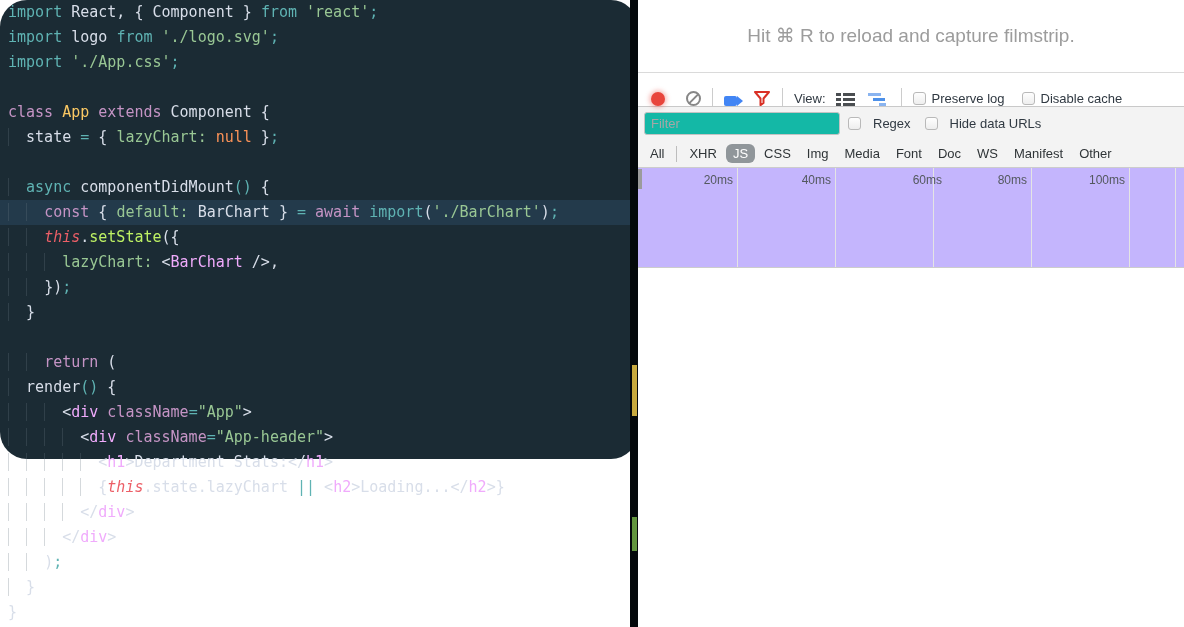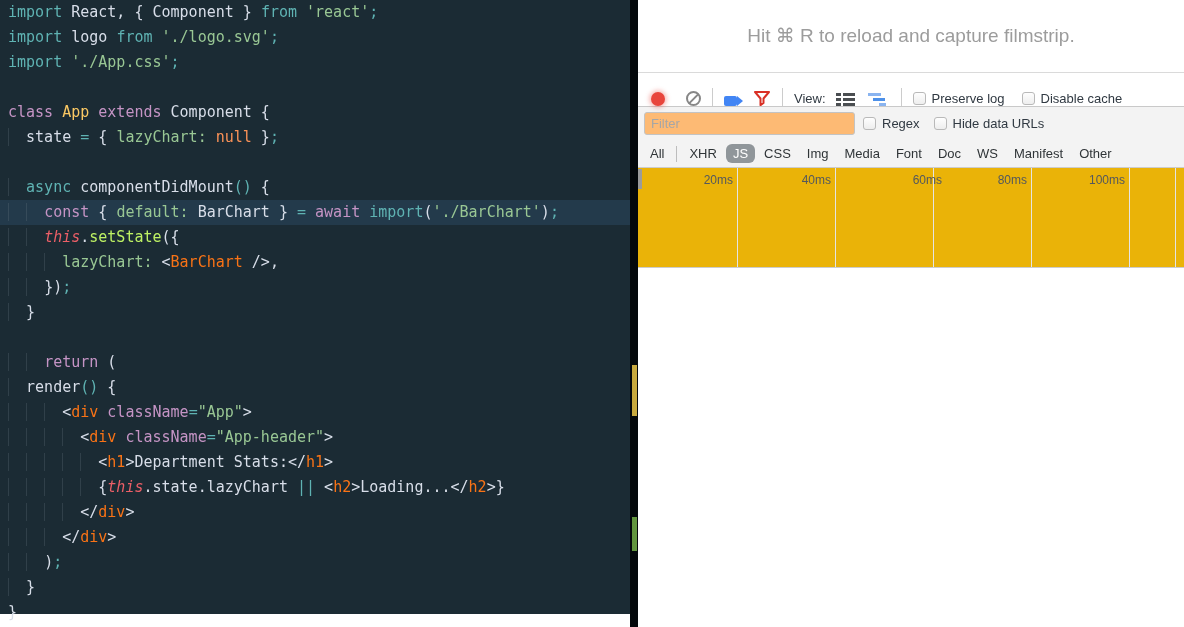--- a/index.html
+++ b/index.html
@@ -1,20 +1,20 @@
 <!DOCTYPE html>
 <html><head>
 <meta charset="utf-8">
 <style>
   * { margin:0; padding:0; box-sizing:border-box; }
   html,body { width:1184px; height:627px; overflow:hidden; background:#fff; }
   #app { display:flex; width:1184px; height:627px; font-family:"Liberation Sans","DejaVu Sans",sans-serif; }
 
   
-  .editor { position:relative; width:638px; height:614px; background:#1b2b34; flex:none; }
+  .editor { position:relative; width:638px; height:459px; background:#1b2b34; flex:none;border-radius:27px; }
   .code-area { position:absolute; left:0; top:0; width:630px; height:627px; padding:0 0 0 8px;
                font-family:"DejaVu Sans Mono",monospace; font-size:15px; overflow:hidden; }
   .code-line { height:25px; line-height:25px; white-space:pre; }
   .code-line.hl { background:#233a4b; margin-left:-8px; padding-left:8px; }
   .tok-redi { font-style:italic; }
   .tok-ind { background-image:repeating-linear-gradient(to right, rgba(104,119,130,0.28) 0 1px, transparent 1px 18px); }
   .scroll-strip { position:absolute; right:0; top:0; width:8px; height:627px; background:#04080b; }
   .scroll-mark { position:absolute; right:1px; width:5px; }
 
   
@@ -36,39 +36,39 @@
                         border-top:5px solid transparent; border-bottom:5px solid transparent;
                         border-left:6px solid #4285f4; }
   .view-label { font-size:13px; margin-right:10px; }
   .tb-icon { flex:none; display:block; }
   .chk-group { display:flex; align-items:center; margin-right:17px; }
   .checkbox { width:13px; height:13px; border:1px solid #b9b9b9; border-radius:3px;
               background:linear-gradient(#fefefe,#eee); margin-right:6px; flex:none; }
   .chk-label { font-size:13px; }
 
   .filter-bar { height:33px; background:#f3f3f3; display:flex; align-items:center; padding-left:6px; }
-  .filter-input { width:211px; height:23px; border:1px solid #c3c3c3; border-radius:3px; background:#fdba74;
+  .filter-input { width:196px; height:23px; border:1px solid #c3c3c3; border-radius:3px; background:#14b8a6;
                   font-family:"Liberation Sans",sans-serif; font-size:13px; color:#333; padding:0 6px; outline:none; }
   .filter-input::placeholder { color:#a6a6a6; }
-  .filter-bar .chk-group { margin-left:8px; margin-right:6px; }
+  .filter-bar .chk-group { margin-left:8px; margin-right:6px;gap:6px; }
 
   .tabs { height:28px; background:#f3f3f3; border-bottom:1px solid #ccc;
           display:flex; align-items:center; padding-left:5px; font-size:13px; }
   .net-tab { padding:2px 7px; margin-right:2px; color:#2f3437; border-radius:6px; }
   .net-tab.selected { background:#90969a; color:#fff; }
   .tab-divider { width:1px; height:16px; background:#bdbdbd; margin:0 5px 0 3px; }
 
-  .timeline { position:relative; height:100px; border-bottom:1px solid #ccc; background:#eab308; overflow:hidden; }
+  .timeline { position:relative; height:100px; border-bottom:1px solid #ccc; background:#c4b5fd; overflow:hidden; }
   .gridline { position:absolute; top:0; bottom:0; width:1px; background:#e4e4e4; }
   .tick-label { position:absolute; top:5px; width:70px; text-align:right; font-size:12px; color:#53585e; }
   .scroll-thumb { position:absolute; left:0; top:1px; width:4px; height:20px; background:#9b9b9b; }
 
   .empty-state { position:absolute; left:0; width:100%; text-align:center; }
 </style>
-<style>.tok-fg{color:#d8dee9;}.tok-ind{color:#d8dee9;}.tok-kw{color:#c594c5;}.tok-tl{color:#5fb3b3;}.tok-str{color:#99c794;}.tok-yel{color:#fac863;}.tok-org{color:#f99157;}.tok-red{color:#f97316;}.tok-redi{color:#ec5f67;}.tok-blu{color:#bef264;}</style></head>
+<style>.tok-fg{color:#d8dee9;}.tok-ind{color:#d8dee9;}.tok-kw{color:#c594c5;}.tok-tl{color:#5fb3b3;}.tok-str{color:#99c794;}.tok-yel{color:#fac863;}.tok-org{color:#f99157;}.tok-red{color:#f0abfc;}.tok-redi{color:#ec5f67;}.tok-blu{color:#bef264;}</style></head>
 <body>
 
 <div id="app">
 
   <div class="editor">
     <div class="code-area" id="code-area">
         <div class="code-line"><span class="tok-tl">import</span><span class="tok-fg"> React, { Component } </span><span class="tok-tl">from</span><span class="tok-fg"> </span><span class="tok-str">'react'</span><span class="tok-tl">;</span></div>
         <div class="code-line"><span class="tok-tl">import</span><span class="tok-fg"> logo </span><span class="tok-tl">from</span><span class="tok-fg"> </span><span class="tok-str">'./logo.svg'</span><span class="tok-tl">;</span></div>
         <div class="code-line"><span class="tok-tl">import</span><span class="tok-fg"> </span><span class="tok-str">'./App.css'</span><span class="tok-tl">;</span></div>
         <div class="code-line"></div>

